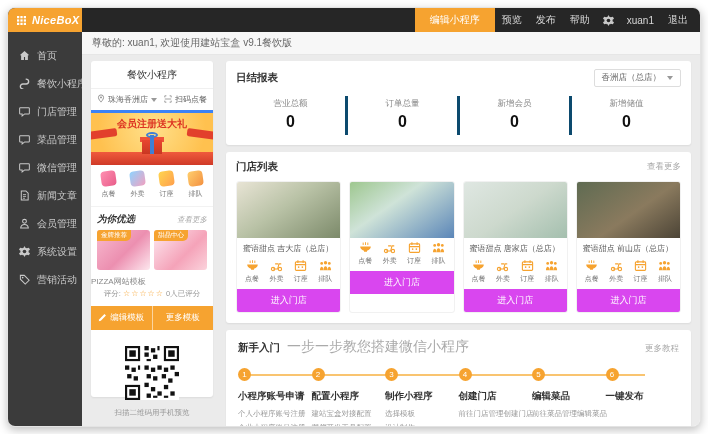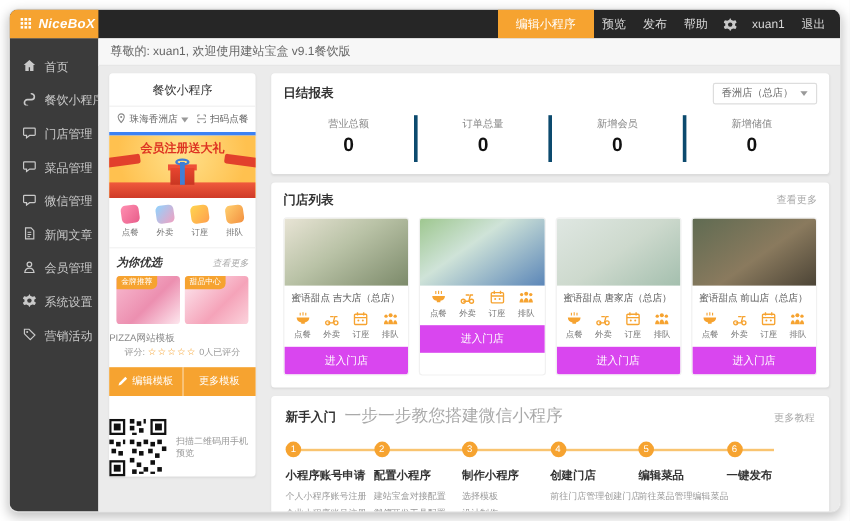--- a/index.html
+++ b/index.html
@@ -57,21 +57,21 @@
   .sel-img { flex:1; height:40px; border-radius:3px; position:relative; overflow:hidden; cursor:pointer; }
   .si0 { background:linear-gradient(135deg,#f8bbd0,#ec8fb0 55%,#fde7ee); }
   .si1 { background:linear-gradient(135deg,#fdeaf1,#f5a3b9 60%,#fbd3dc); }
   .sel-tag { position:absolute; top:0; left:0; background:#f6a330; color:#fff; font-size:6.5px; padding:1px 4px; border-radius:0 0 5px 0; }
   .sel-name { font-size:8px; color:#888; margin-top:6px; }
   .sel-rating { text-align:center; font-size:7.5px; color:#999; margin-top:2px; }
   .stars { color:#f6a330; font-size:8px; letter-spacing:1px; }
   .tpl-btns { display:flex; margin-top:7px; }
   .tpl-btn { flex:1; background:#f6a330; color:#fff; font-size:8.5px; padding:6px 0; display:flex; align-items:center; justify-content:center; gap:3px; cursor:pointer; }
   .tpl-btn:first-child { border-right:1px solid rgba(255,255,255,.55); }
-  .qr-wrap { display:flex; flex-direction:row; align-items:center; gap:8px; padding-top:16px; }
+  .qr-wrap { display:flex; flex-direction:column; align-items:center; gap:8px; padding-top:16px; }
   .qr-caption { font-size:7.5px; color:#999; }
 
   
   .right { flex:1; display:flex; flex-direction:column; gap:7px; min-width:0; }
   .card { background:#fff; border-radius:3px; box-shadow:0 1px 2px rgba(0,0,0,.07); }
   .card-head { display:flex; justify-content:space-between; align-items:center; }
   .card-title { font-size:10.5px; font-weight:bold; color:#333; }
   .card-more { font-size:8.5px; color:#aaa; cursor:pointer; }
   .report-card { padding:8px 10px 10px; flex:none; }
   .select { border:1px solid #ddd; border-radius:2px; font-size:8.5px; color:#666; padding:2px 7px; display:flex; align-items:center; gap:6px; cursor:pointer; }

